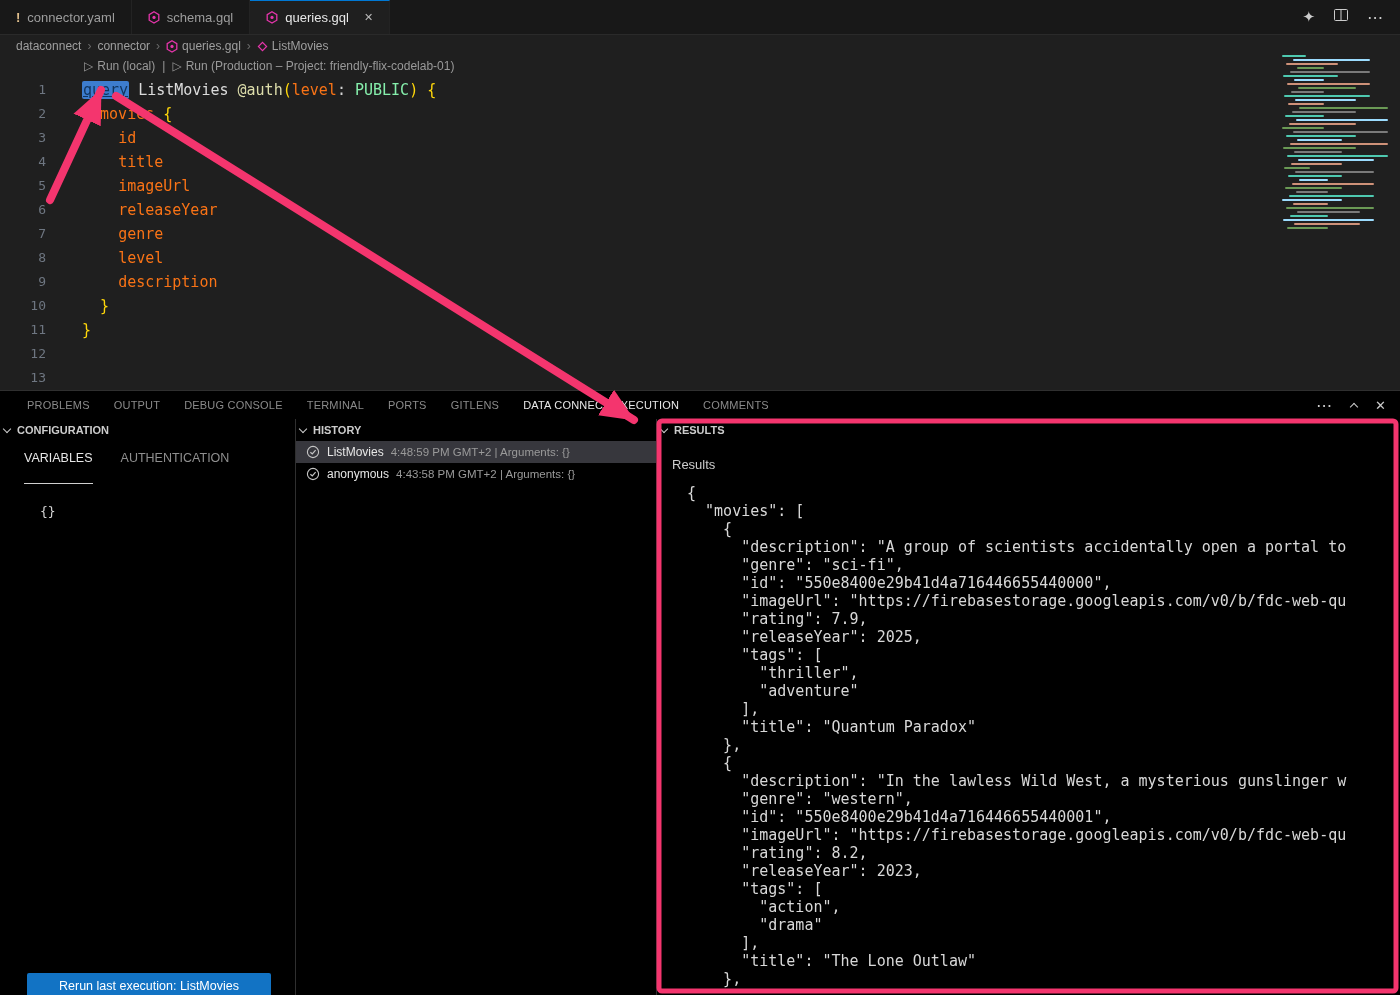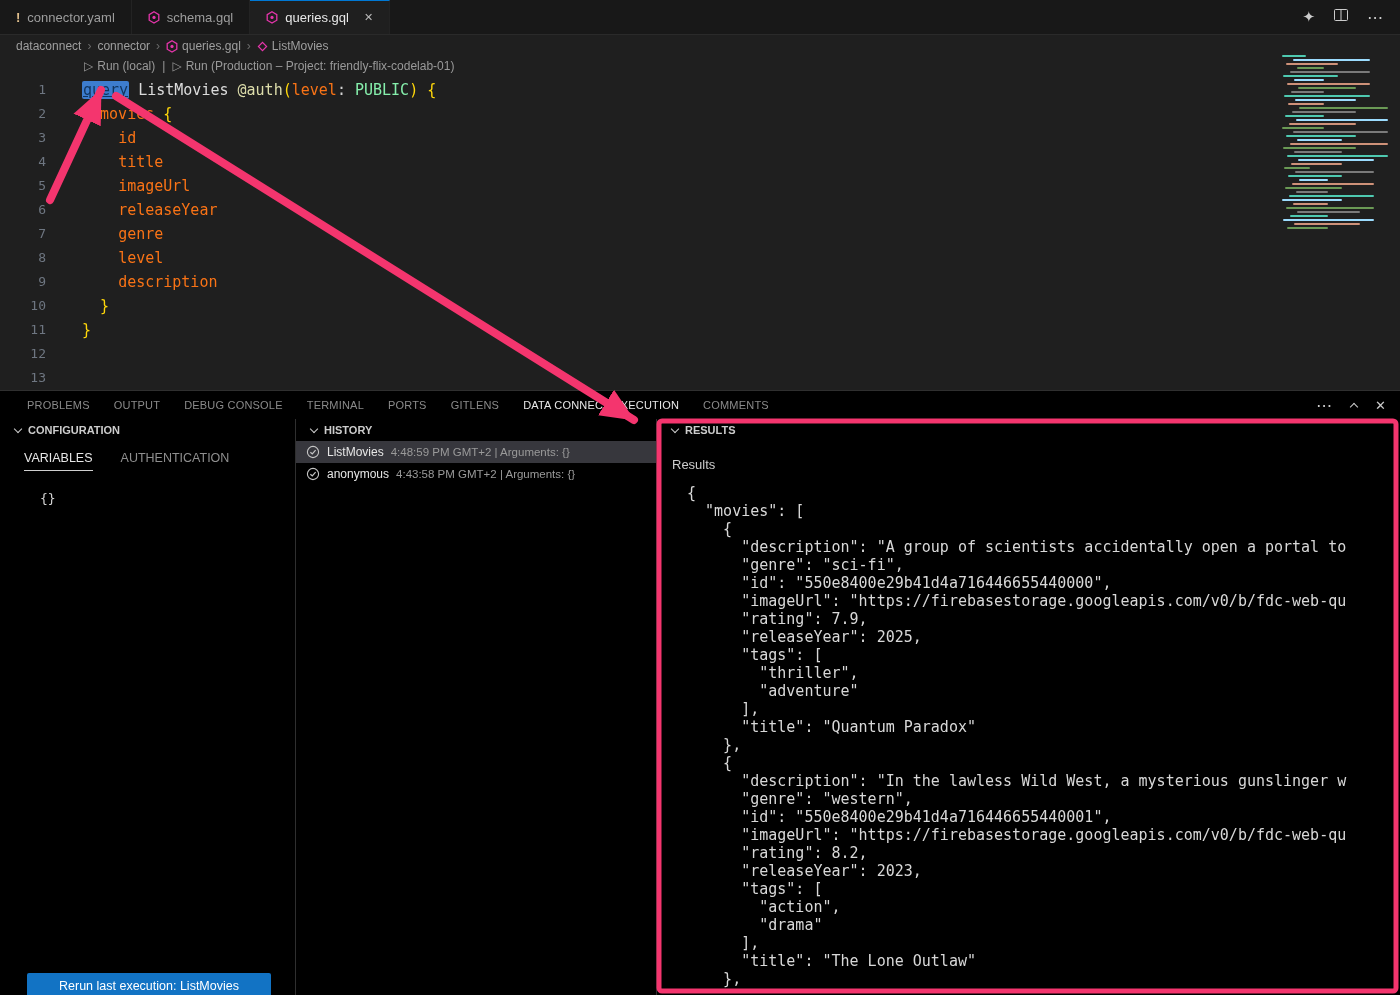--- a/index.html
+++ b/index.html
@@ -49,29 +49,29 @@
   .panel-tabs{position:absolute;top:0;left:0;right:0;height:28px;display:flex;align-items:center;
     gap:24px;padding-left:27px;font-size:11px;color:#8a8a8a;letter-spacing:.2px;}
   .panel-tab{cursor:pointer;white-space:nowrap;}
   .panel-tab.active{color:#e7e7e7;}
   .panel-actions{margin-left:auto;display:flex;gap:18px;padding-right:14px;color:#cccccc;align-items:center;}
   .panel-body{position:absolute;top:28px;left:0;right:0;bottom:0;}
   .col{position:absolute;top:0;bottom:0;}
   .col-config{left:0;width:296px;border-right:1px solid #2f2f2f;}
   .col-history{left:296px;width:361px;border-right:1px solid #2f2f2f;}
   .col-results{left:657px;right:0;border-radius:17px;}
-  .sec-header{height:22px;display:flex;align-items:center;gap:7px;padding-left:15px;
+  .sec-header{height:22px;display:flex;align-items:center;gap:7px;padding-left:4px;
     font-size:11px;font-weight:700;color:#cccccc;}
   .chev{width:6px;height:6px;border-right:1px solid #cccccc;border-bottom:1px solid #cccccc;
     transform:rotate(45deg);margin-top:-3px;display:inline-block;}
   .chev-up{transform:rotate(-135deg);margin-top:3px;cursor:pointer;}
   .close-glyph{cursor:pointer;font-size:13px;}
 
   .config-tabs{display:flex;gap:28px;padding-left:24px;margin-top:10px;font-size:12.5px;color:#8f8f8f;}
-  .config-tab{padding-bottom:5px;cursor:pointer;}
+  .config-tab{padding-bottom:18px;cursor:pointer;}
   .config-tab.active{color:#e7e7e7;border-bottom:1px solid #d0d0d0;}
   .config-value{margin:20px 0 0 40px;font-size:13px;color:#d4d4d4;
     font-family:"DejaVu Sans Mono","Liberation Mono",monospace;}
 
   .hist-item{height:22px;display:flex;align-items:center;gap:7px;padding-left:10px;font-size:12px;cursor:pointer;}
   .hist-item.selected{background:#37373d;}
   .hist-name{color:#e6e6e6;}
   .hist-meta{color:#9a9a9a;font-size:11.5px;}
 
   .results-heading{margin:16px 0 0 15px;font-size:13px;color:#cccccc;}

